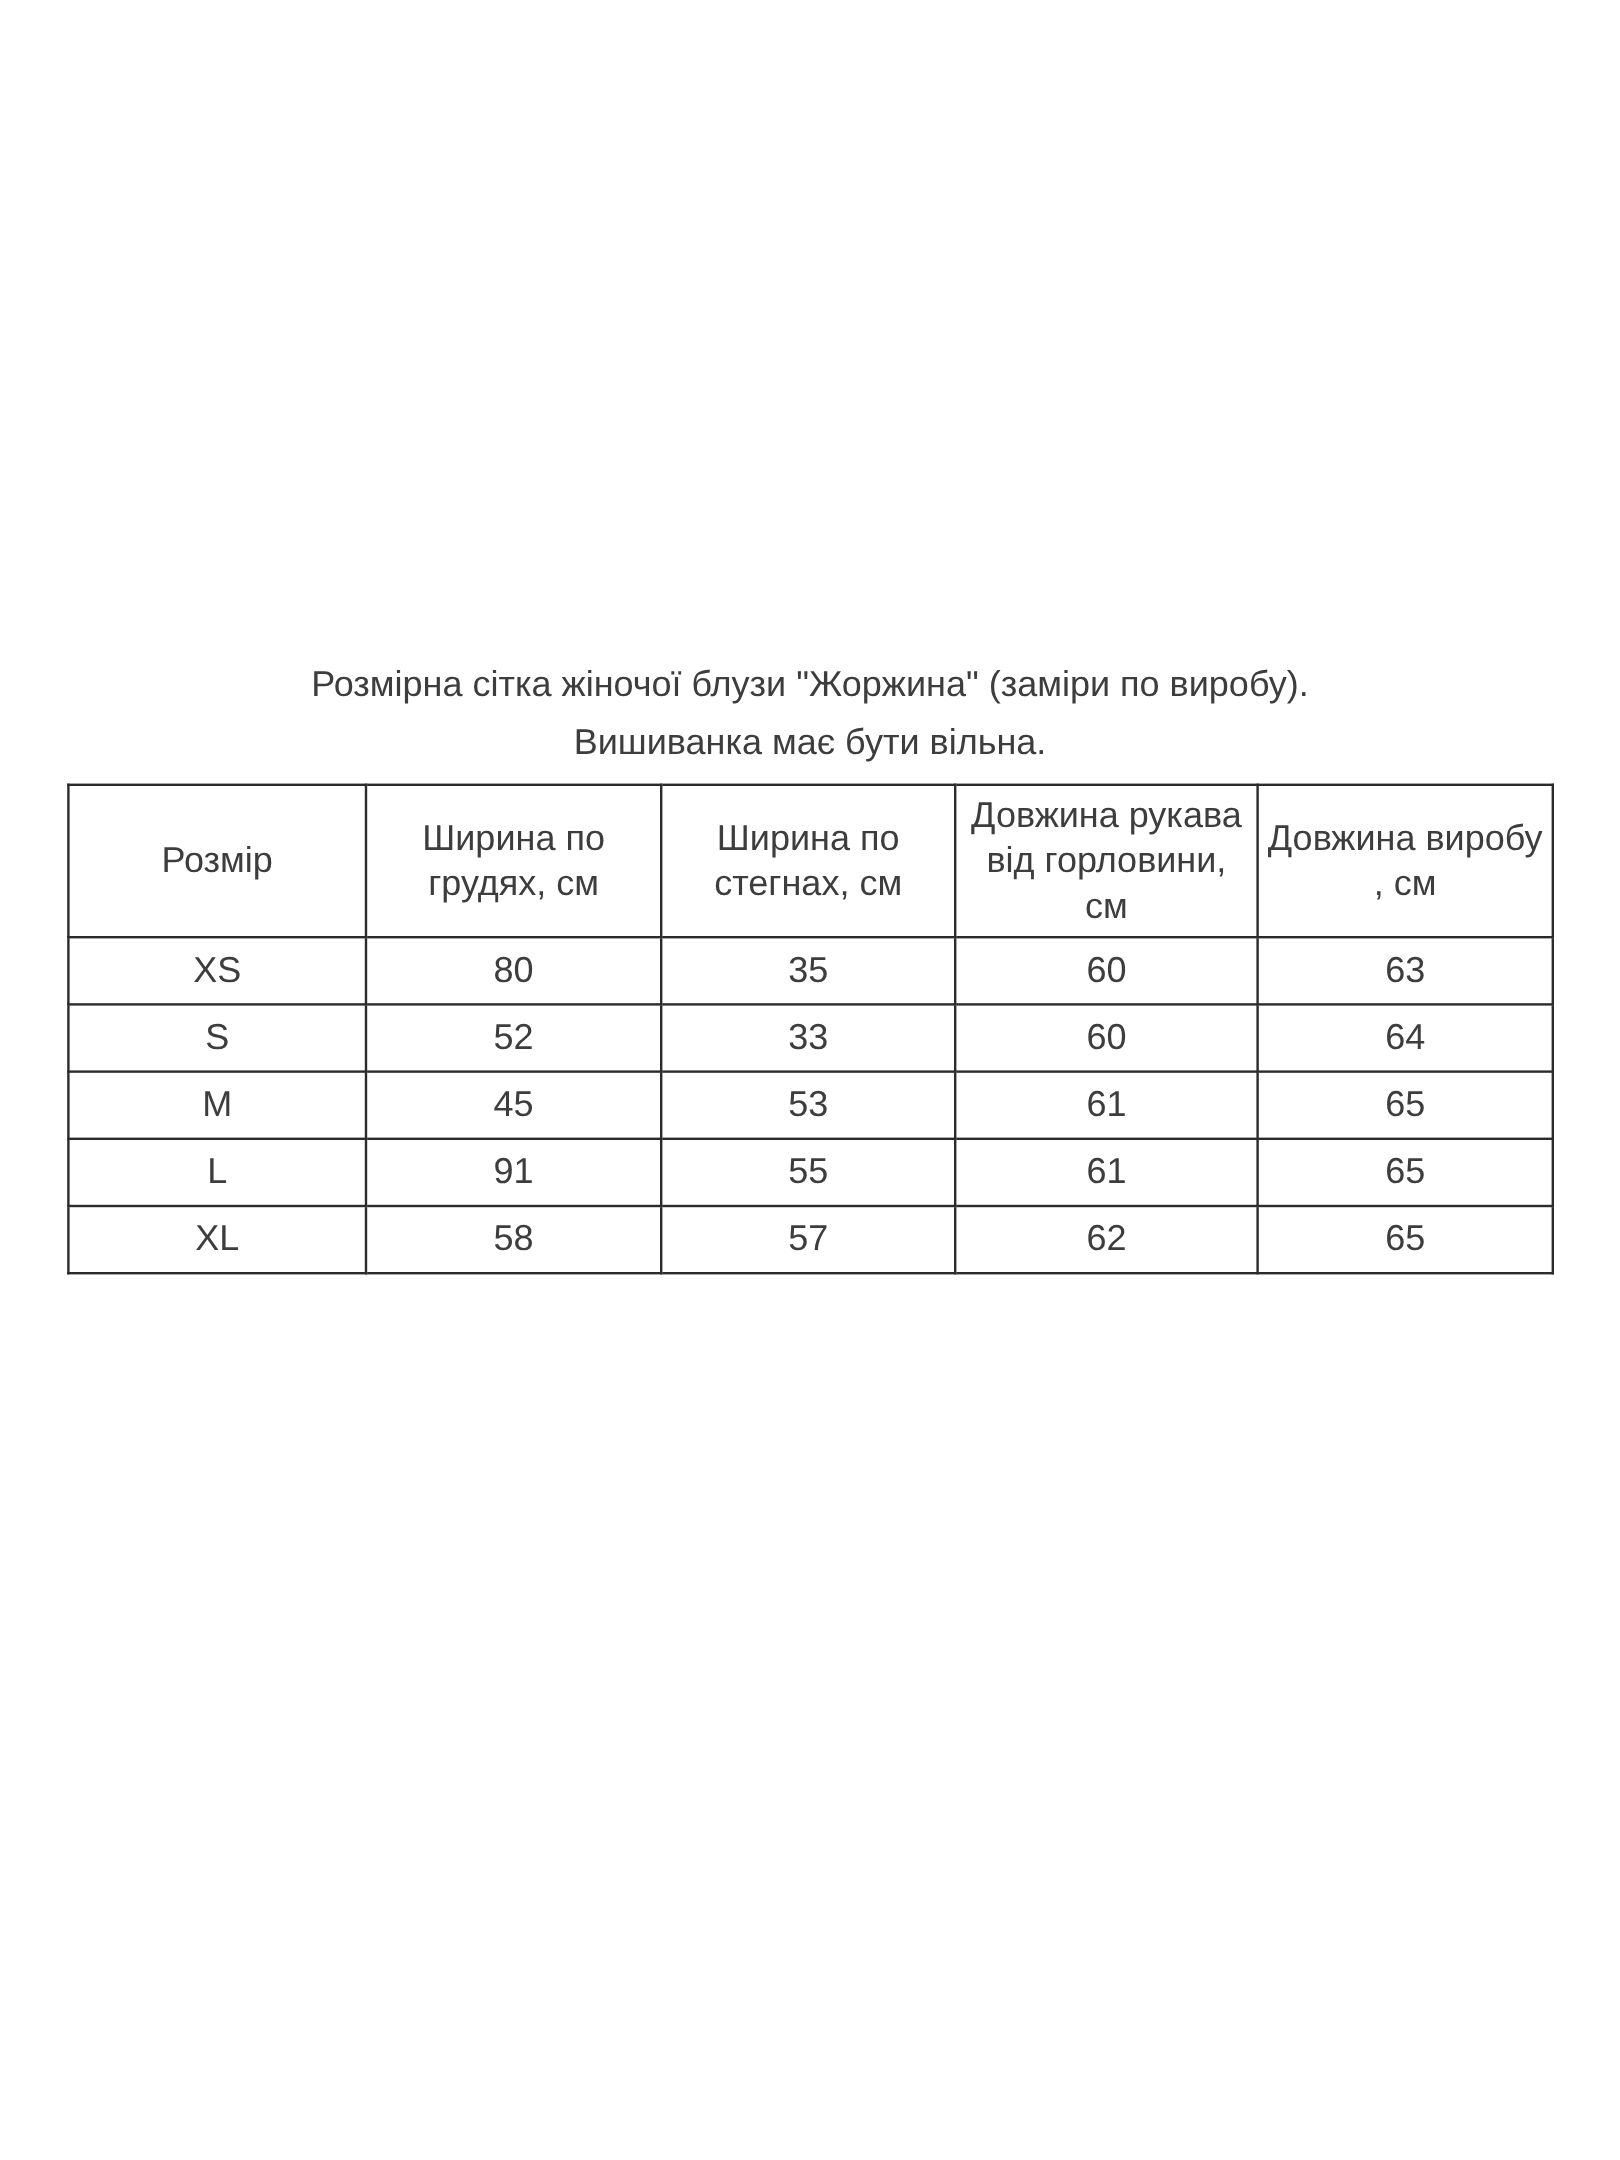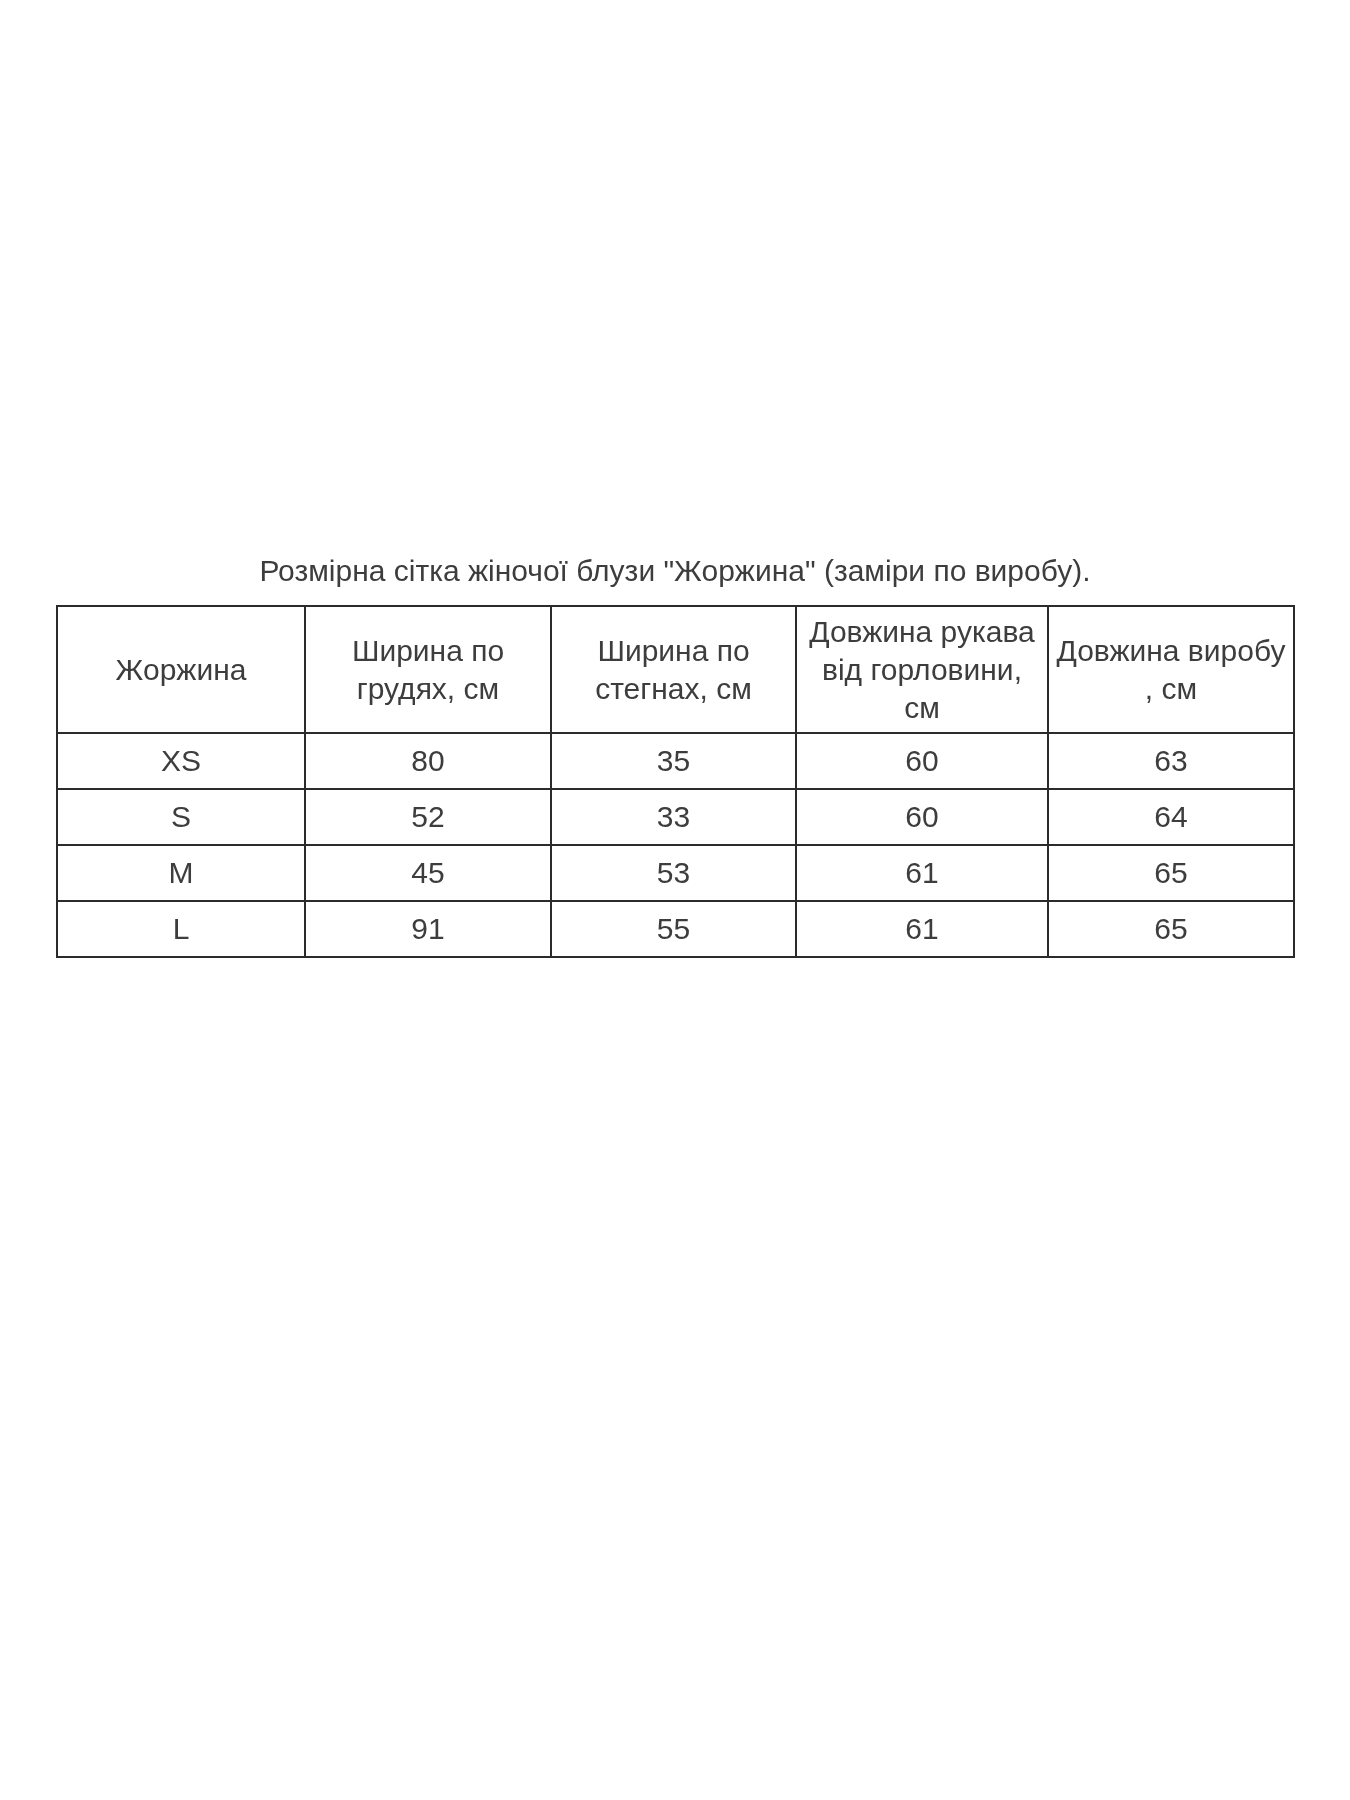--- a/index.html
+++ b/index.html
@@ -64,33 +64,34 @@
   .col-sleeve   { width: 252px; }
   .col-length   { width: 246px; }
 </style>
 </head>
 <body>
 
 <div class="page">
 
   <div class="title-block">
     <div class="title-line">Розмірна сітка жіночої блузи "Жоржина" (заміри по виробу).</div>
+    <div class="title-line">Вишиванка має бути вільна.</div>
   </div>
 
   <table class="size-table">
     <colgroup>
       <col class="col-size">
       <col class="col-chest">
       <col class="col-hips">
       <col class="col-sleeve">
       <col class="col-length">
     </colgroup>
     <thead>
       <tr>
-        <th>Жоржина</th>
+        <th>Розмір</th>
         <th>Ширина по
 грудях, см</th>
         <th>Ширина по
 стегнах, см</th>
         <th>Довжина рукава
 від горловини,
 см</th>
         <th>Довжина виробу
 , см</th>
       </tr>
@@ -117,16 +118,23 @@
         <td>61</td>
         <td>65</td>
       </tr>
       <tr>
         <td>L</td>
         <td>91</td>
         <td>55</td>
         <td>61</td>
         <td>65</td>
       </tr>
+      <tr>
+        <td>XL</td>
+        <td>58</td>
+        <td>57</td>
+        <td>62</td>
+        <td>65</td>
+      </tr>
     </tbody>
   </table>
 
 </div>
 
 </body></html>

